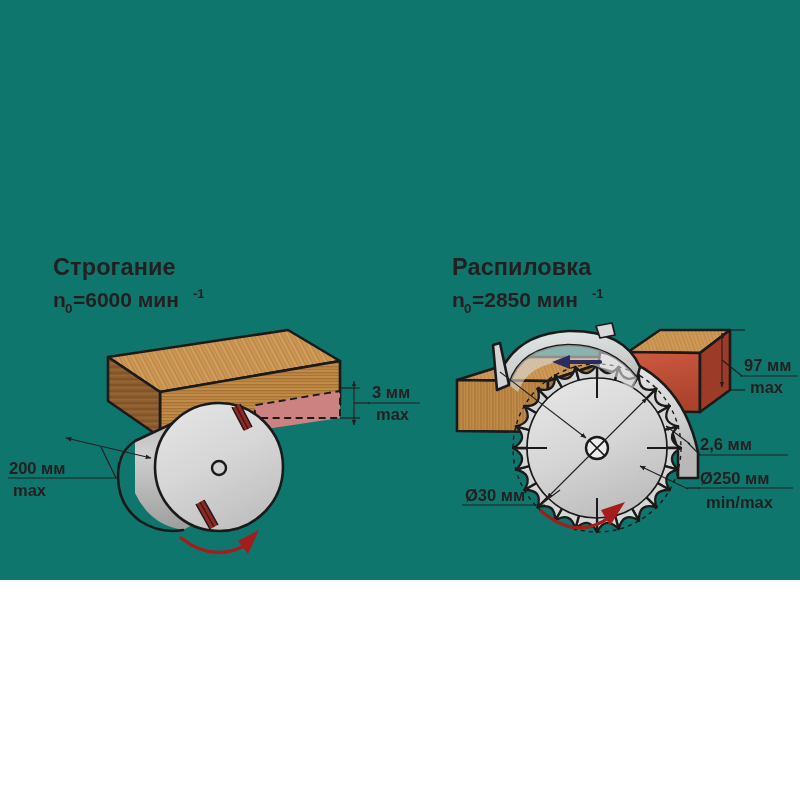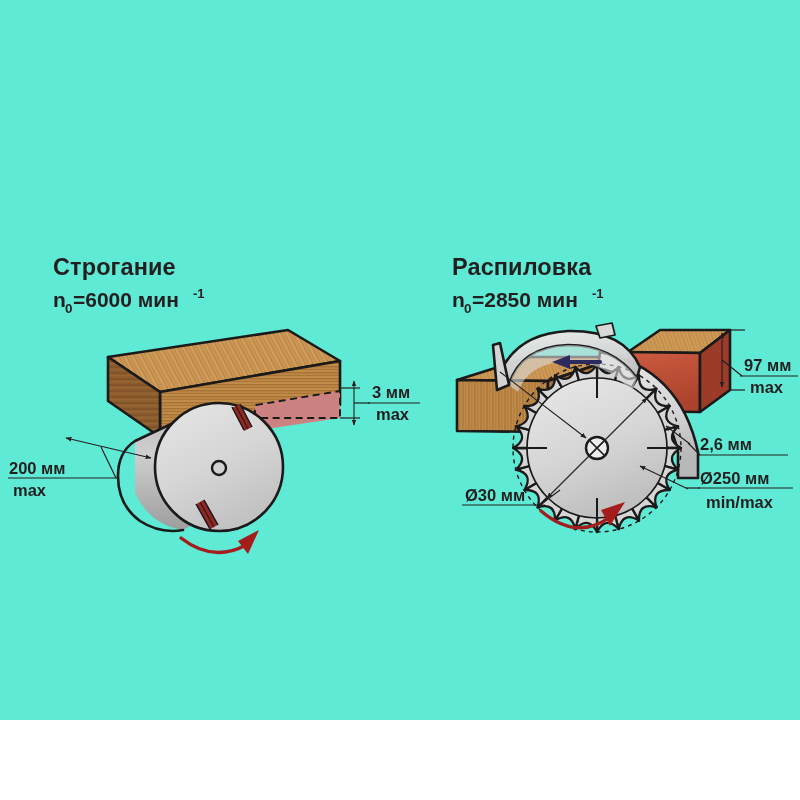--- a/index.html
+++ b/index.html
@@ -3,21 +3,21 @@
 <meta charset="utf-8">
 <style>
   * { box-sizing: border-box; }
   html, body {
     margin: 0; padding: 0;
     width: 800px; height: 800px;
     background: #ffffff;
     font-family: "Liberation Sans", sans-serif;
     overflow: hidden;
   }
-  #page { position: relative; width: 800px; height: 720px; background: #5eead4; }
+  #page { position: relative; width: 800px; height: 580px; background: #0f766e; }
   svg { display: block; }
   .fig-root { position: absolute; left: 0; top: 0; width: 800px; height: 800px; }
   text { font-family: "Liberation Sans", sans-serif; fill: #231f20; }
   .heading { font-size: 23.5px; font-weight: bold; letter-spacing: .1px; }
   .speed { font-size: 21px; font-weight: bold; }
   .speed-sub { font-size: 13.5px; font-weight: bold; }
   .speed-sup { font-size: 13px; font-weight: bold; }
   .dimtxt { font-size: 16.5px; font-weight: bold; }
   .leader { stroke: #231f20; stroke-width: 1.2; fill: none; }
   .dimline { stroke: #231f20; stroke-width: 1.1; fill: none; }

